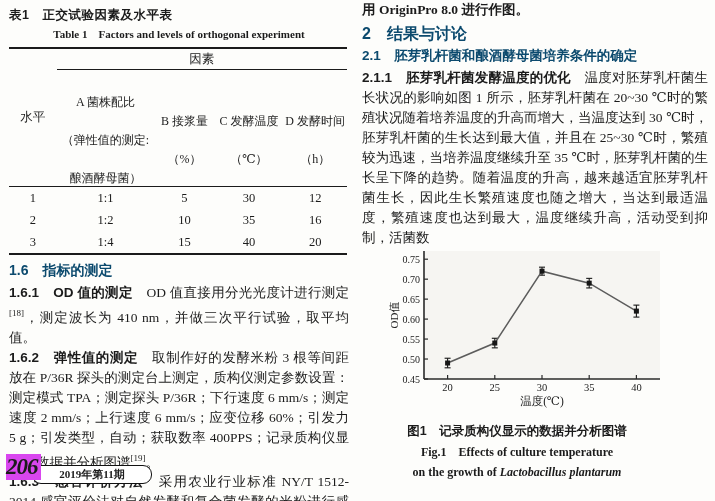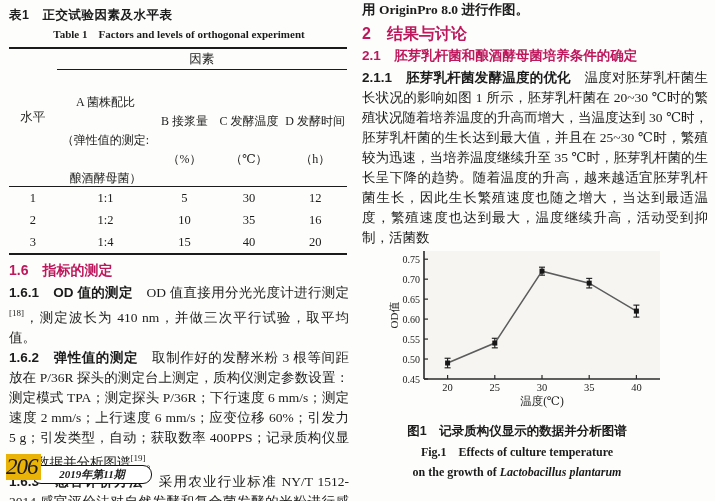--- a/index.html
+++ b/index.html
@@ -19,21 +19,21 @@
   table.orth{border-collapse:collapse;width:338px;margin-top:5px;font-size:12px;}
   table.orth td,table.orth th{padding:1px 2px;text-align:center;font-weight:normal;vertical-align:middle;}
   .bt{border-top:2px solid #1b1b1b;}
   .bb{border-bottom:2px solid #1b1b1b;}
   .thin-b{border-bottom:1px solid #1b1b1b;}
   .hdr{font-size:12px;line-height:14px;}
   .hdr div{white-space:nowrap;margin-top:24px;}
   .rowline td{height:20px;font-size:12.5px;}
 
   
-  .h-sec{font-family:"Liberation Sans","DejaVu Sans",sans-serif;font-weight:bold;color:#be185d;}
+  .h-sec{font-family:"Liberation Sans","DejaVu Sans",sans-serif;font-weight:bold;color:#0c4a6e;}
   #s16-heading{font-size:14px;margin:7px 0 3px 0;}
   .para{font-size:13.5px;line-height:20px;text-align:justify;margin:0;}
   .lead{font-family:"Liberation Sans","DejaVu Sans",sans-serif;font-weight:bold;}
   sup{font-size:9px;}
 
   #s2-heading{font-size:16px;margin:4px 0 2px 0;}
   #s21-heading{font-size:13.5px;margin:2px 0 3px 0;}
   #intro-line{margin-top:0;font-weight:bold;}
 
   
@@ -41,23 +41,23 @@
   #chart-wrap{margin-left:26px;}
   .fig-caption-zh{font-family:"Liberation Sans","DejaVu Sans",sans-serif;font-weight:bold;
     font-size:12.5px;text-align:center;margin-top:10px;width:310px;}
   .fig-caption-en{font-size:12px;font-weight:bold;text-align:center;margin-top:4px;width:310px;}
   .it{font-style:italic;}
 
   
   #footer{position:absolute;left:6px;top:456px;width:200px;height:34px;}
   #issue-pill{position:absolute;left:26px;top:9px;width:118px;height:17px;
     border:1.5px solid #111;border-radius:9px;text-align:center;
-    font-size:11px;line-height:17px;font-weight:bold;background:#fff;font-style:italic;}
-  #page-number{position:absolute;left:0;top:-2px;font-size:23px;font-weight:normal;
-    font-style:italic;background:#eab308;padding-right:3px;letter-spacing:-1px;}
+    font-size:11px;line-height:17px;font-weight:bold;background:#fff;}
+  #page-number{position:absolute;left:0;top:-2px;font-size:23px;font-weight:bold;
+    font-style:italic;background:#d946ef;padding-right:3px;letter-spacing:-1px;}
 </style>
 </head>
 <body>
 
 <div class="col" id="left-col">
 
   <div class="tbl-title">表1　正交试验因素及水平表</div>
   <div class="tbl-subtitle">Table 1　Factors and levels of orthogonal experiment</div>
 
   <table class="orth">

